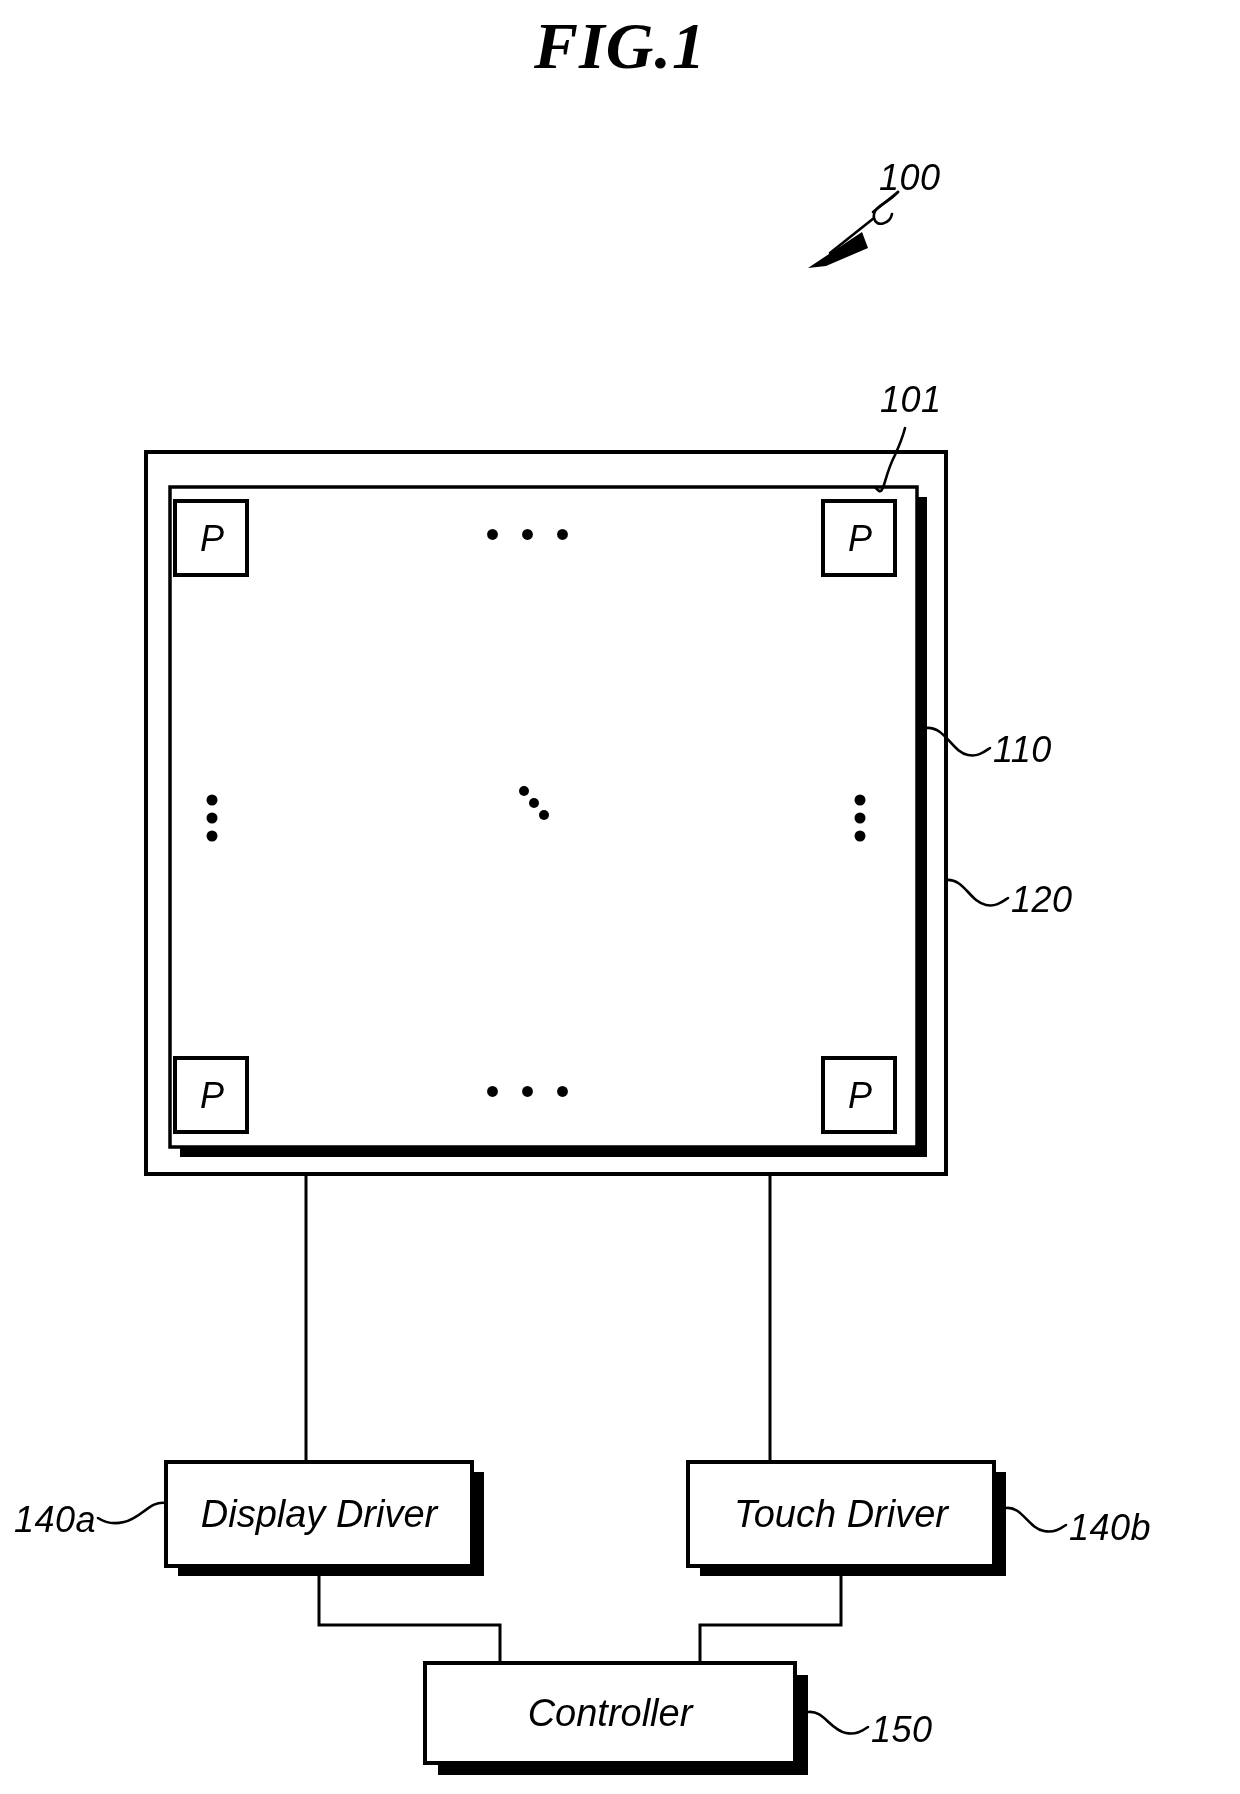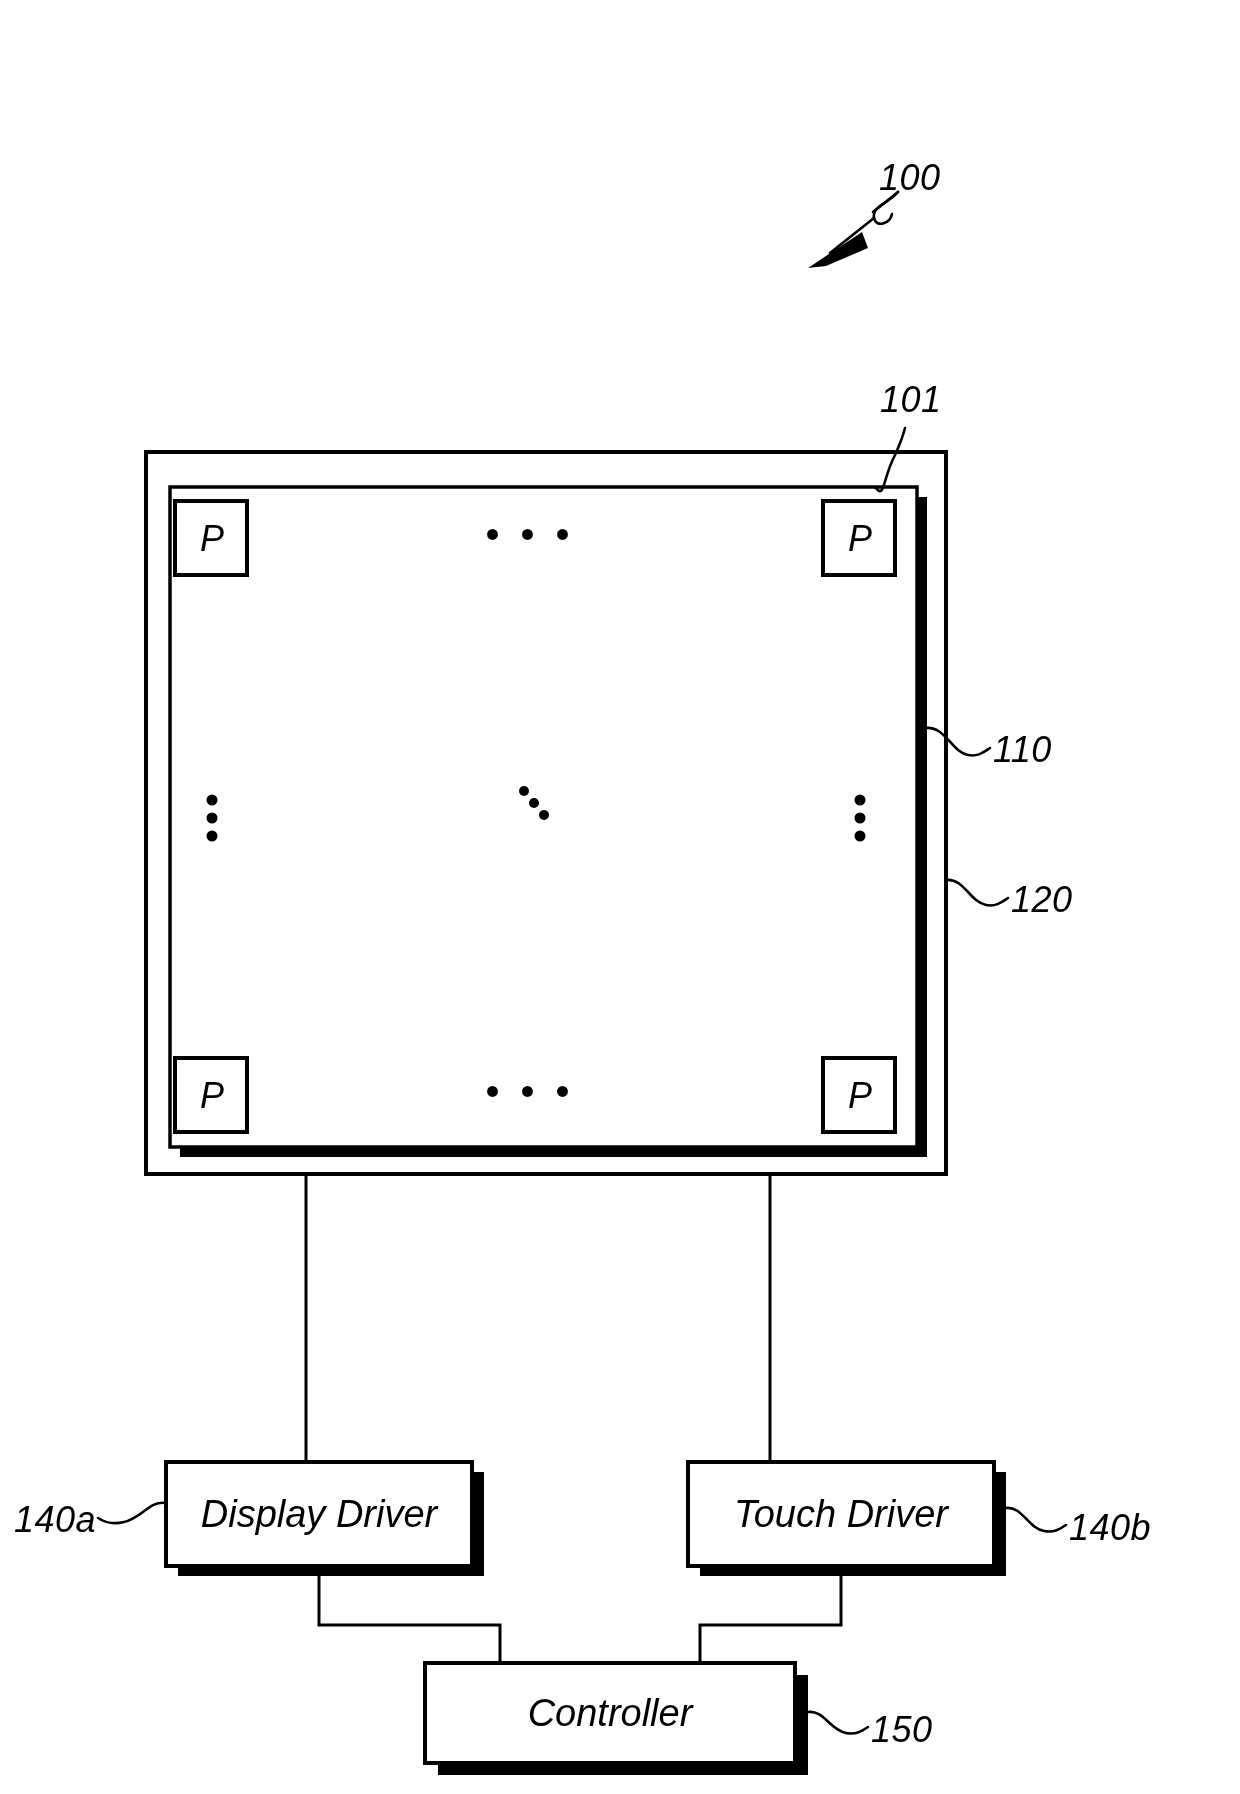--- a/index.html
+++ b/index.html
@@ -98,20 +98,21 @@
     font-size: 40px;
     text-anchor: middle;
     letter-spacing: 5px;
   }
 </style>
 </head>
 <body>
 
 <div id="figure-root">
 
+  <div class="fig-title">FIG.1</div>
 
   <svg class="diagram" viewBox="0 0 1240 1794" xmlns="http://www.w3.org/2000/svg">
 
     <g>
       <path class="leader" d="M 873 212 L 898 192"></path>
       <path class="leader" d="M 898 192 C 888 204, 872 206, 874 218 C 876 228, 890 224, 892 214"></path>
       <path class="leader" d="M 874 218 L 830 253"></path>
       <path class="shadow" d="M 808 268 L 862 232 L 868 248 L 826 266 Z"></path>
       <text class="ref-label" x="879" y="190">100</text>
     </g>

